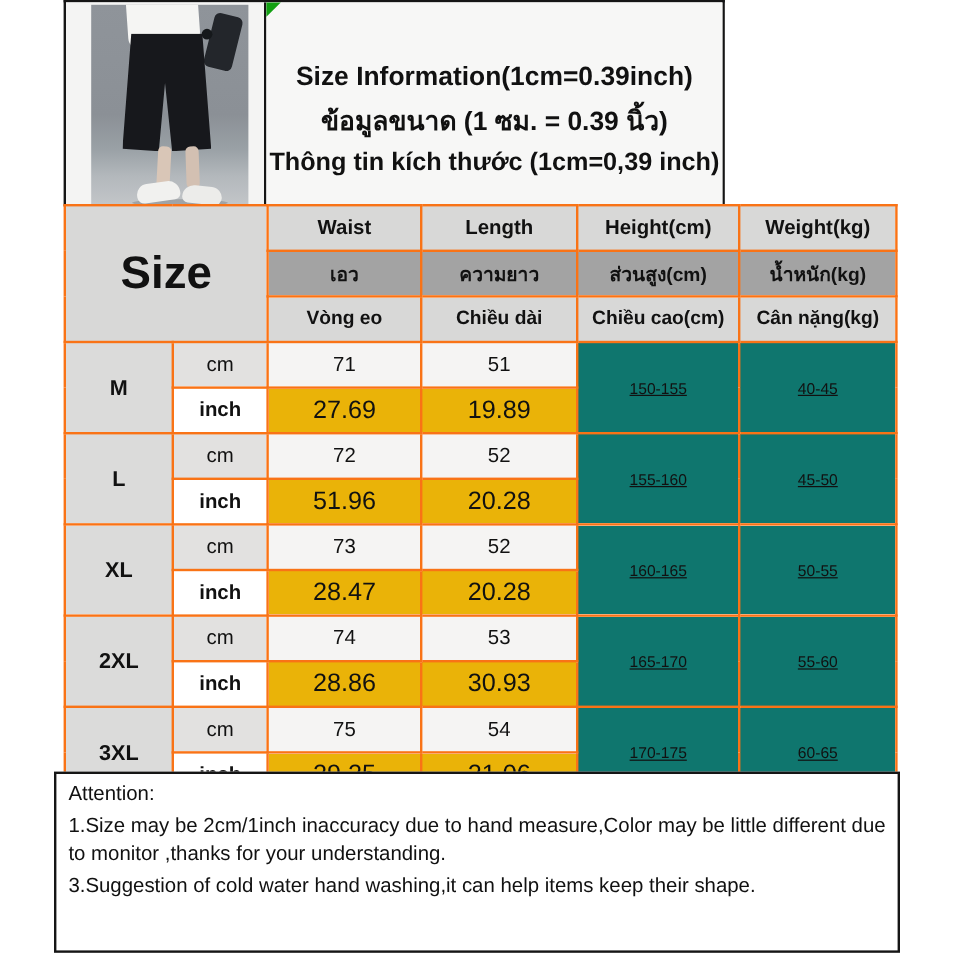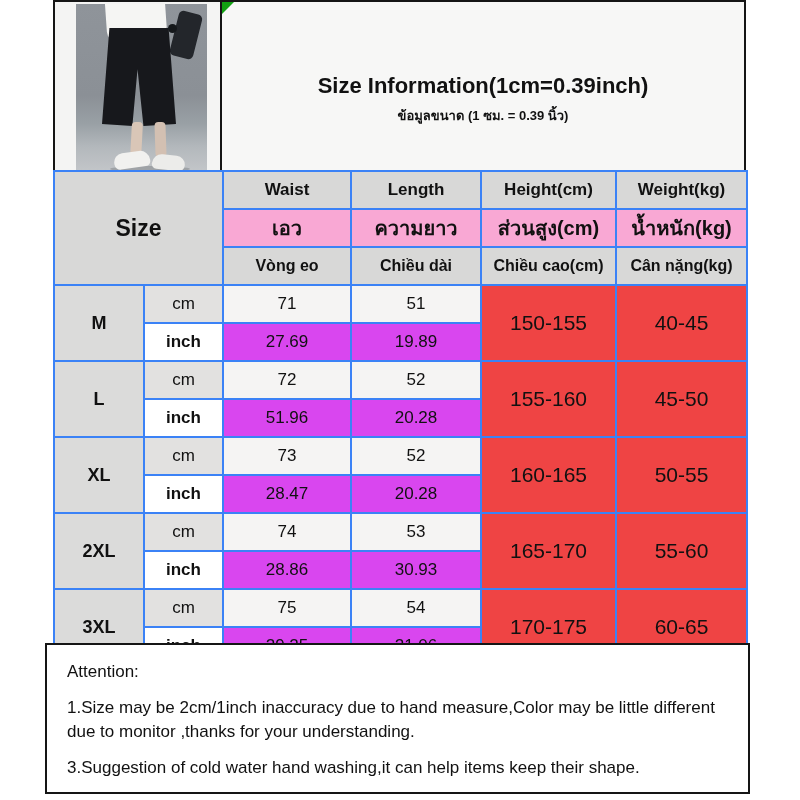--- a/index.html
+++ b/index.html
@@ -1,59 +1,59 @@
 <!DOCTYPE html>
 <html><head>
 <meta charset="utf-8">
 <style>
   * { margin:0; padding:0; box-sizing:border-box; }
   html,body { width:800px; height:800px; background:#ffffff; font-family:"Liberation Sans", sans-serif; color:#111; }
   #canvas { position:relative; width:800px; height:800px; background:#ffffff; overflow:hidden; }
 
   
-  #top-strip { position:absolute; left:53px; top:0; width:693px; height:172px; display:flex; border:2px solid #151515; border-bottom:none; }
+  #top-strip { position:absolute; left:53px; top:0; width:551px; height:172px; display:flex; border:2px solid #151515; border-bottom:none; }
   #photo-cell { position:relative; width:167px; height:100%; background:#f4f4f3; border-right:2px solid #151515; }
   #title-cell { position:relative; flex:1; background:#f7f7f6; display:flex; flex-direction:column; justify-content:center; align-items:center; gap:6px; padding-top:24px; }
   #corner-marker { position:absolute; left:0; top:0; width:0; height:0; border-top:12px solid #12a012; border-right:12px solid transparent; }
   .title-en   { font-size:22px; font-weight:bold; letter-spacing:0; }
-  .title-th   { font-size:13px; font-weight:bold; }
+  .title-th   { font-size:22px; font-weight:bold; }
   .title-vi   { font-size:21px; font-weight:bold; }
 
   
   #photo { position:absolute; left:21px; top:2px; width:131px; height:166px; overflow:hidden;
            background:linear-gradient(180deg,#8f949a 0%,#8b9096 55%,#99a0a5 72%,#b3b8bc 86%,#c2c5c8 100%); }
   .shirt  { position:absolute; left:30px; top:-8px; width:60px; height:44px; background:#f5f5f3; border-radius:0 0 12px 10px; transform:rotate(-4deg); }
   .arm    { position:absolute; right:9px; top:8px; width:24px; height:46px; background:#23262b; border-radius:5px; transform:rotate(14deg); }
   .watch  { position:absolute; right:30px; top:20px; width:9px; height:9px; background:#15181b; border-radius:50%; }
   .pants  { position:absolute; left:26px; top:24px; width:74px; height:98px; background:#17181c;
             clip-path:polygon(10% 0, 90% 0, 100% 98%, 56% 100%, 48% 42%, 41% 100%, 0 98%); }
   .leg-left  { position:absolute; left:55px; top:118px; width:11px; height:38px; background:#d9c6b7; border-radius:4px; transform:rotate(3deg); }
   .leg-right { position:absolute; left:79px; top:118px; width:11px; height:35px; background:#d3c0b2; border-radius:4px; transform:rotate(-2deg); }
   .shoe-left  { position:absolute; left:38px; top:148px; width:36px; height:16px; background:#f1f1ef; border-radius:9px 10px 5px 6px; transform:rotate(-8deg); }
   .shoe-right { position:absolute; left:76px; top:151px; width:33px; height:15px; background:#ececea; border-radius:10px 9px 6px 5px; transform:rotate(6deg); }
   .floor-shadow { position:absolute; left:34px; top:162px; width:80px; height:6px; background:rgba(40,45,50,.22); border-radius:50%; }
 
   
   #size-table { position:absolute; left:53px; top:170px; width:693px; height:473px; border-collapse:collapse; table-layout:fixed; }
-  #size-table td { border:2px solid #3b82f6; text-align:center; vertical-align:middle; overflow:hidden; }
+  #size-table td { border:2px solid #f97316; text-align:center; vertical-align:middle; overflow:hidden; }
   .hdr-en  { height:30px; background:#d8d8d7; font-weight:bold; font-size:17px; }
-  .hdr-th  { height:30px; background:#f9a8d4; font-weight:bold; font-size:20px; }
+  .hdr-th  { height:30px; background:#a3a3a3; font-weight:bold; font-size:16px; }
   .hdr-vi  { height:30px; background:#d8d8d7; font-weight:bold; font-size:16px;border-radius:10px; }
-  .size-big { background:#d8d8d7; font-weight:bold; font-size:23px; }
+  .size-big { background:#d8d8d7; font-weight:bold; font-size:38px; }
   .size-lbl { background:#dbdbda; font-weight:bold; font-size:18px; }
   .unit-cm   { background:#e2e1e0; font-weight:normal; font-size:17px; }
   .unit-inch { background:#ffffff; font-weight:bold; font-size:17px; }
   .val-cm   { background:#f5f4f3; font-size:17px;margin-top:24px; }
-  .val-inch { background:#d946ef; font-size:17px; }
-  .val-merged { background:#ef4444; font-size:21px; }
+  .val-inch { background:#eab308; font-size:21px; }
+  .val-merged { background:#0f766e; font-size:13px;text-decoration:underline; }
   #size-table tr { height:38px; }
 
   
   #attention { position:absolute; left:45px; top:643px; width:705px; height:151px; border:2px solid #151515; background:#ffffff; padding:3px 8px 0 8px; font-size:17px; line-height:1.42; }
-  #attention p { margin:12px; }
+  #attention p { margin:2px; }
 </style>
 </head>
 <body>
 
 <div id="canvas">
 
   <div id="top-strip">
     <div id="photo-cell">
       <div id="photo">
         <div class="shirt"></div>
@@ -64,20 +64,21 @@
         <div class="leg-right"></div>
         <div class="floor-shadow"></div>
         <div class="shoe-left"></div>
         <div class="shoe-right"></div>
       </div>
     </div>
     <div id="title-cell">
       <div id="corner-marker"></div>
       <div class="title-en">Size Information(1cm=0.39inch)</div>
       <div class="title-th">ข้อมูลขนาด (1 ซม. = 0.39 นิ้ว)</div>
+      <div class="title-vi">Thông tin kích thước (1cm=0,39 inch)</div>
     </div>
   </div>
 
   <table id="size-table">
     <colgroup>
       <col style="width:90px">
         <col style="width:79px">
         <col style="width:128px">
       <col style="width:130px">
         <col style="width:135px">

